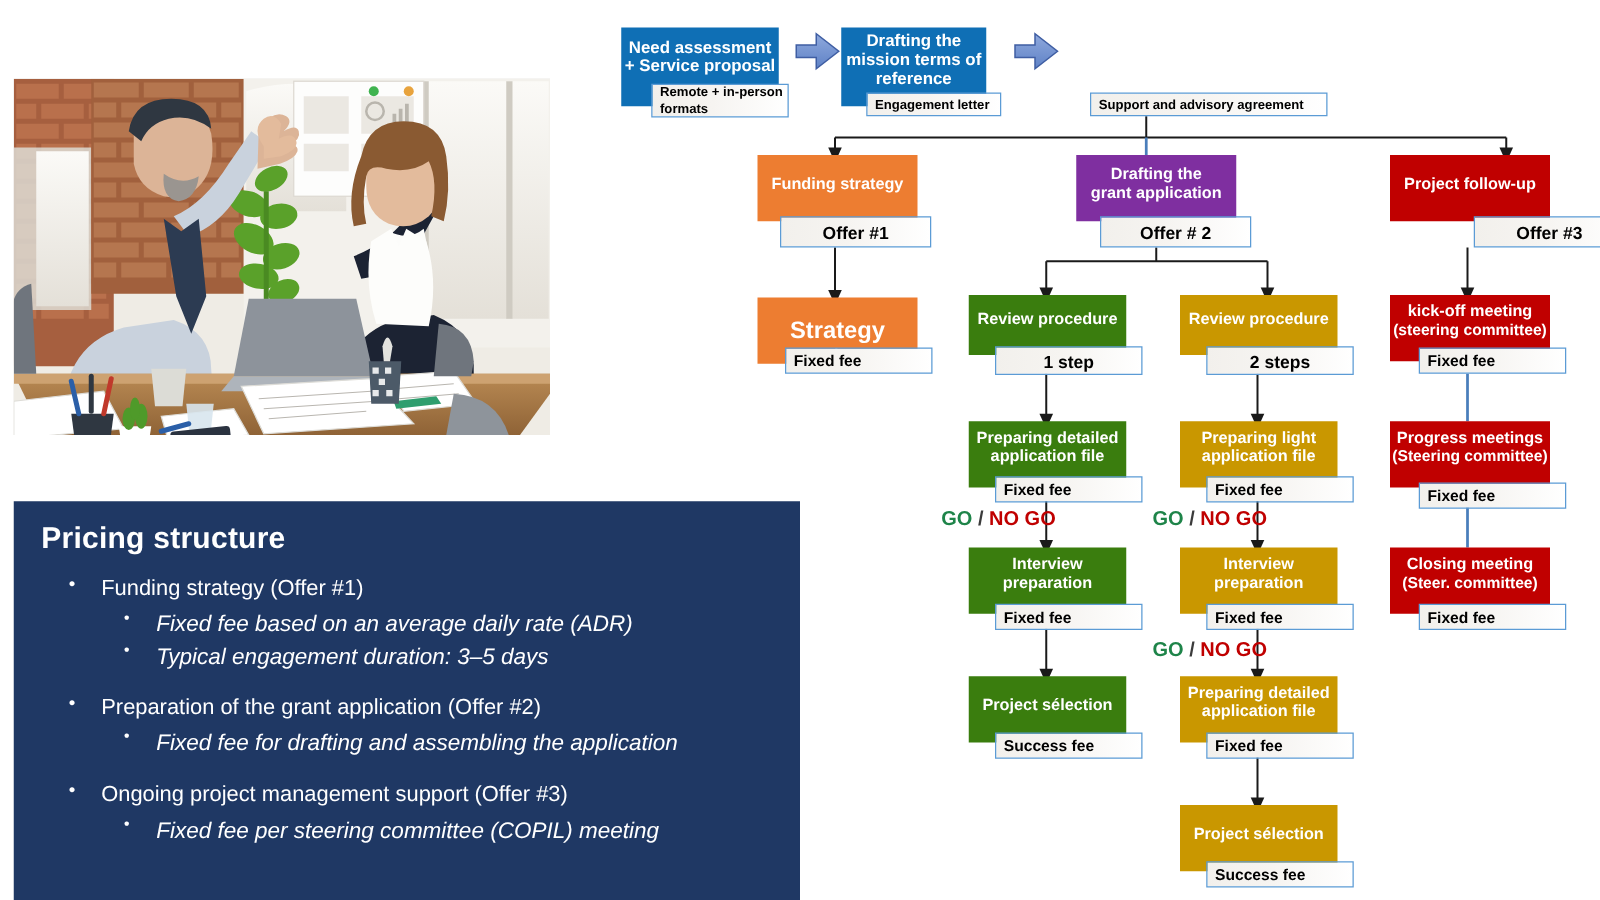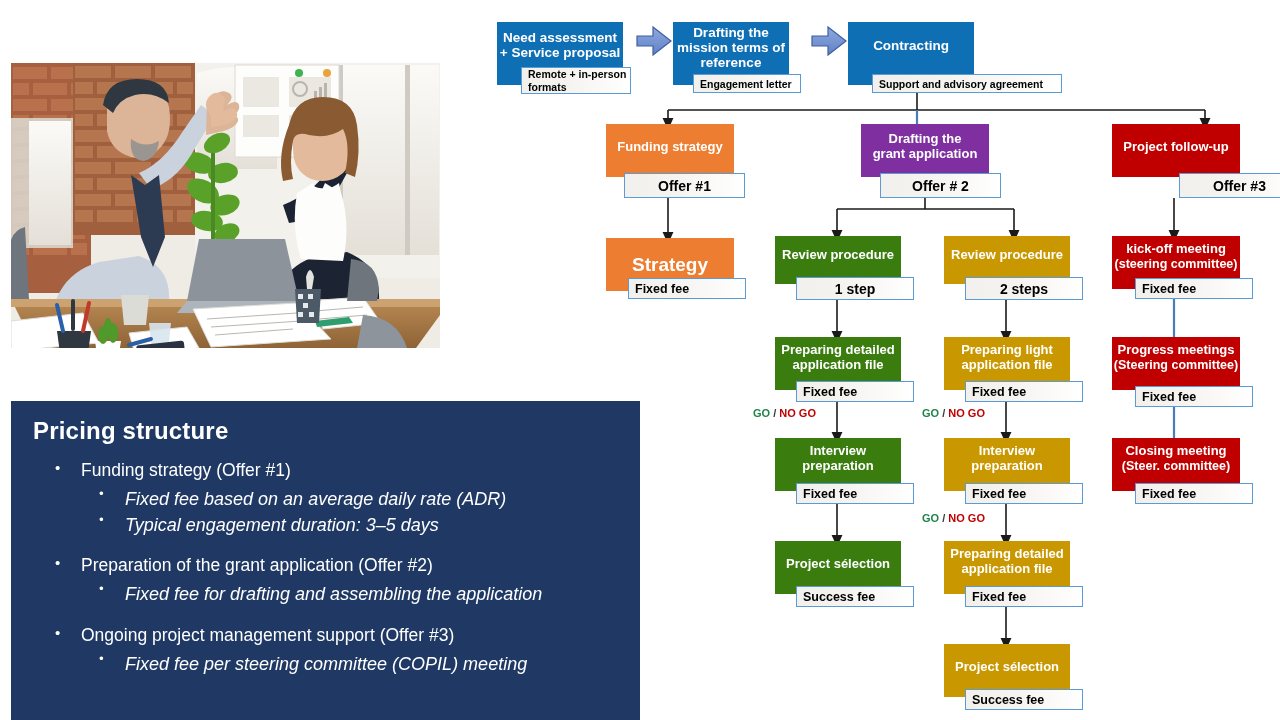--- a/index.html
+++ b/index.html
@@ -85,21 +85,21 @@
     font-weight: bold;
     display: flex;
     align-items: center;
     white-space: nowrap;
   }
   .plaque.center { justify-content: center; }
   .plaque.left   { justify-content: flex-start; padding-left: 6px; }
 
   .gonogo {
     position: absolute;
-    font-size: 11px;
+    font-size: 16px;
     font-weight: bold;
     white-space: nowrap;
   }
   .gonogo .go { color: #1e8449; }
   .gonogo .sl { color: #3b3b3b; }
   .gonogo .nogo { color: #c00000; }
 </style>
 </head>
 <body>
 
@@ -386,23 +386,20 @@
 
   <div class="node" style="left:673px; top:22px; width:116px; height:63px; background:#0f6fb5; font-size:13.5px; padding-top:3px;">
     <span class="ttl" style="white-space:pre-line;">Drafting the
 mission terms of
 reference</span>
   </div>
   <div class="plaque left" style="left:693px; top:74px; width:108px; height:19px; font-size:10.5px;">
     <span>Engagement letter</span>
   </div>
 
-  <div class="node" style="left:848px; top:22px; width:126px; height:63px; background:#0f6fb5; font-size:13.5px; padding-top:16px;">
-    <span class="ttl" style="white-space:pre-line;">Contracting</span>
-  </div>
   <div class="plaque left" style="left:872px; top:74px; width:190px; height:19px; font-size:10.5px;">
     <span>Support and advisory agreement</span>
   </div>
 
   <div class="node" style="left:606px; top:124px; width:128px; height:53px; background:#ed7d31; font-size:13px; padding-top:16px;">
     <span class="ttl" style="white-space:pre-line;">Funding strategy</span>
   </div>
   <div class="plaque center" style="left:624px; top:173px; width:121px; height:25px; font-size:14px;">
     <span>Offer #1</span>
   </div>

